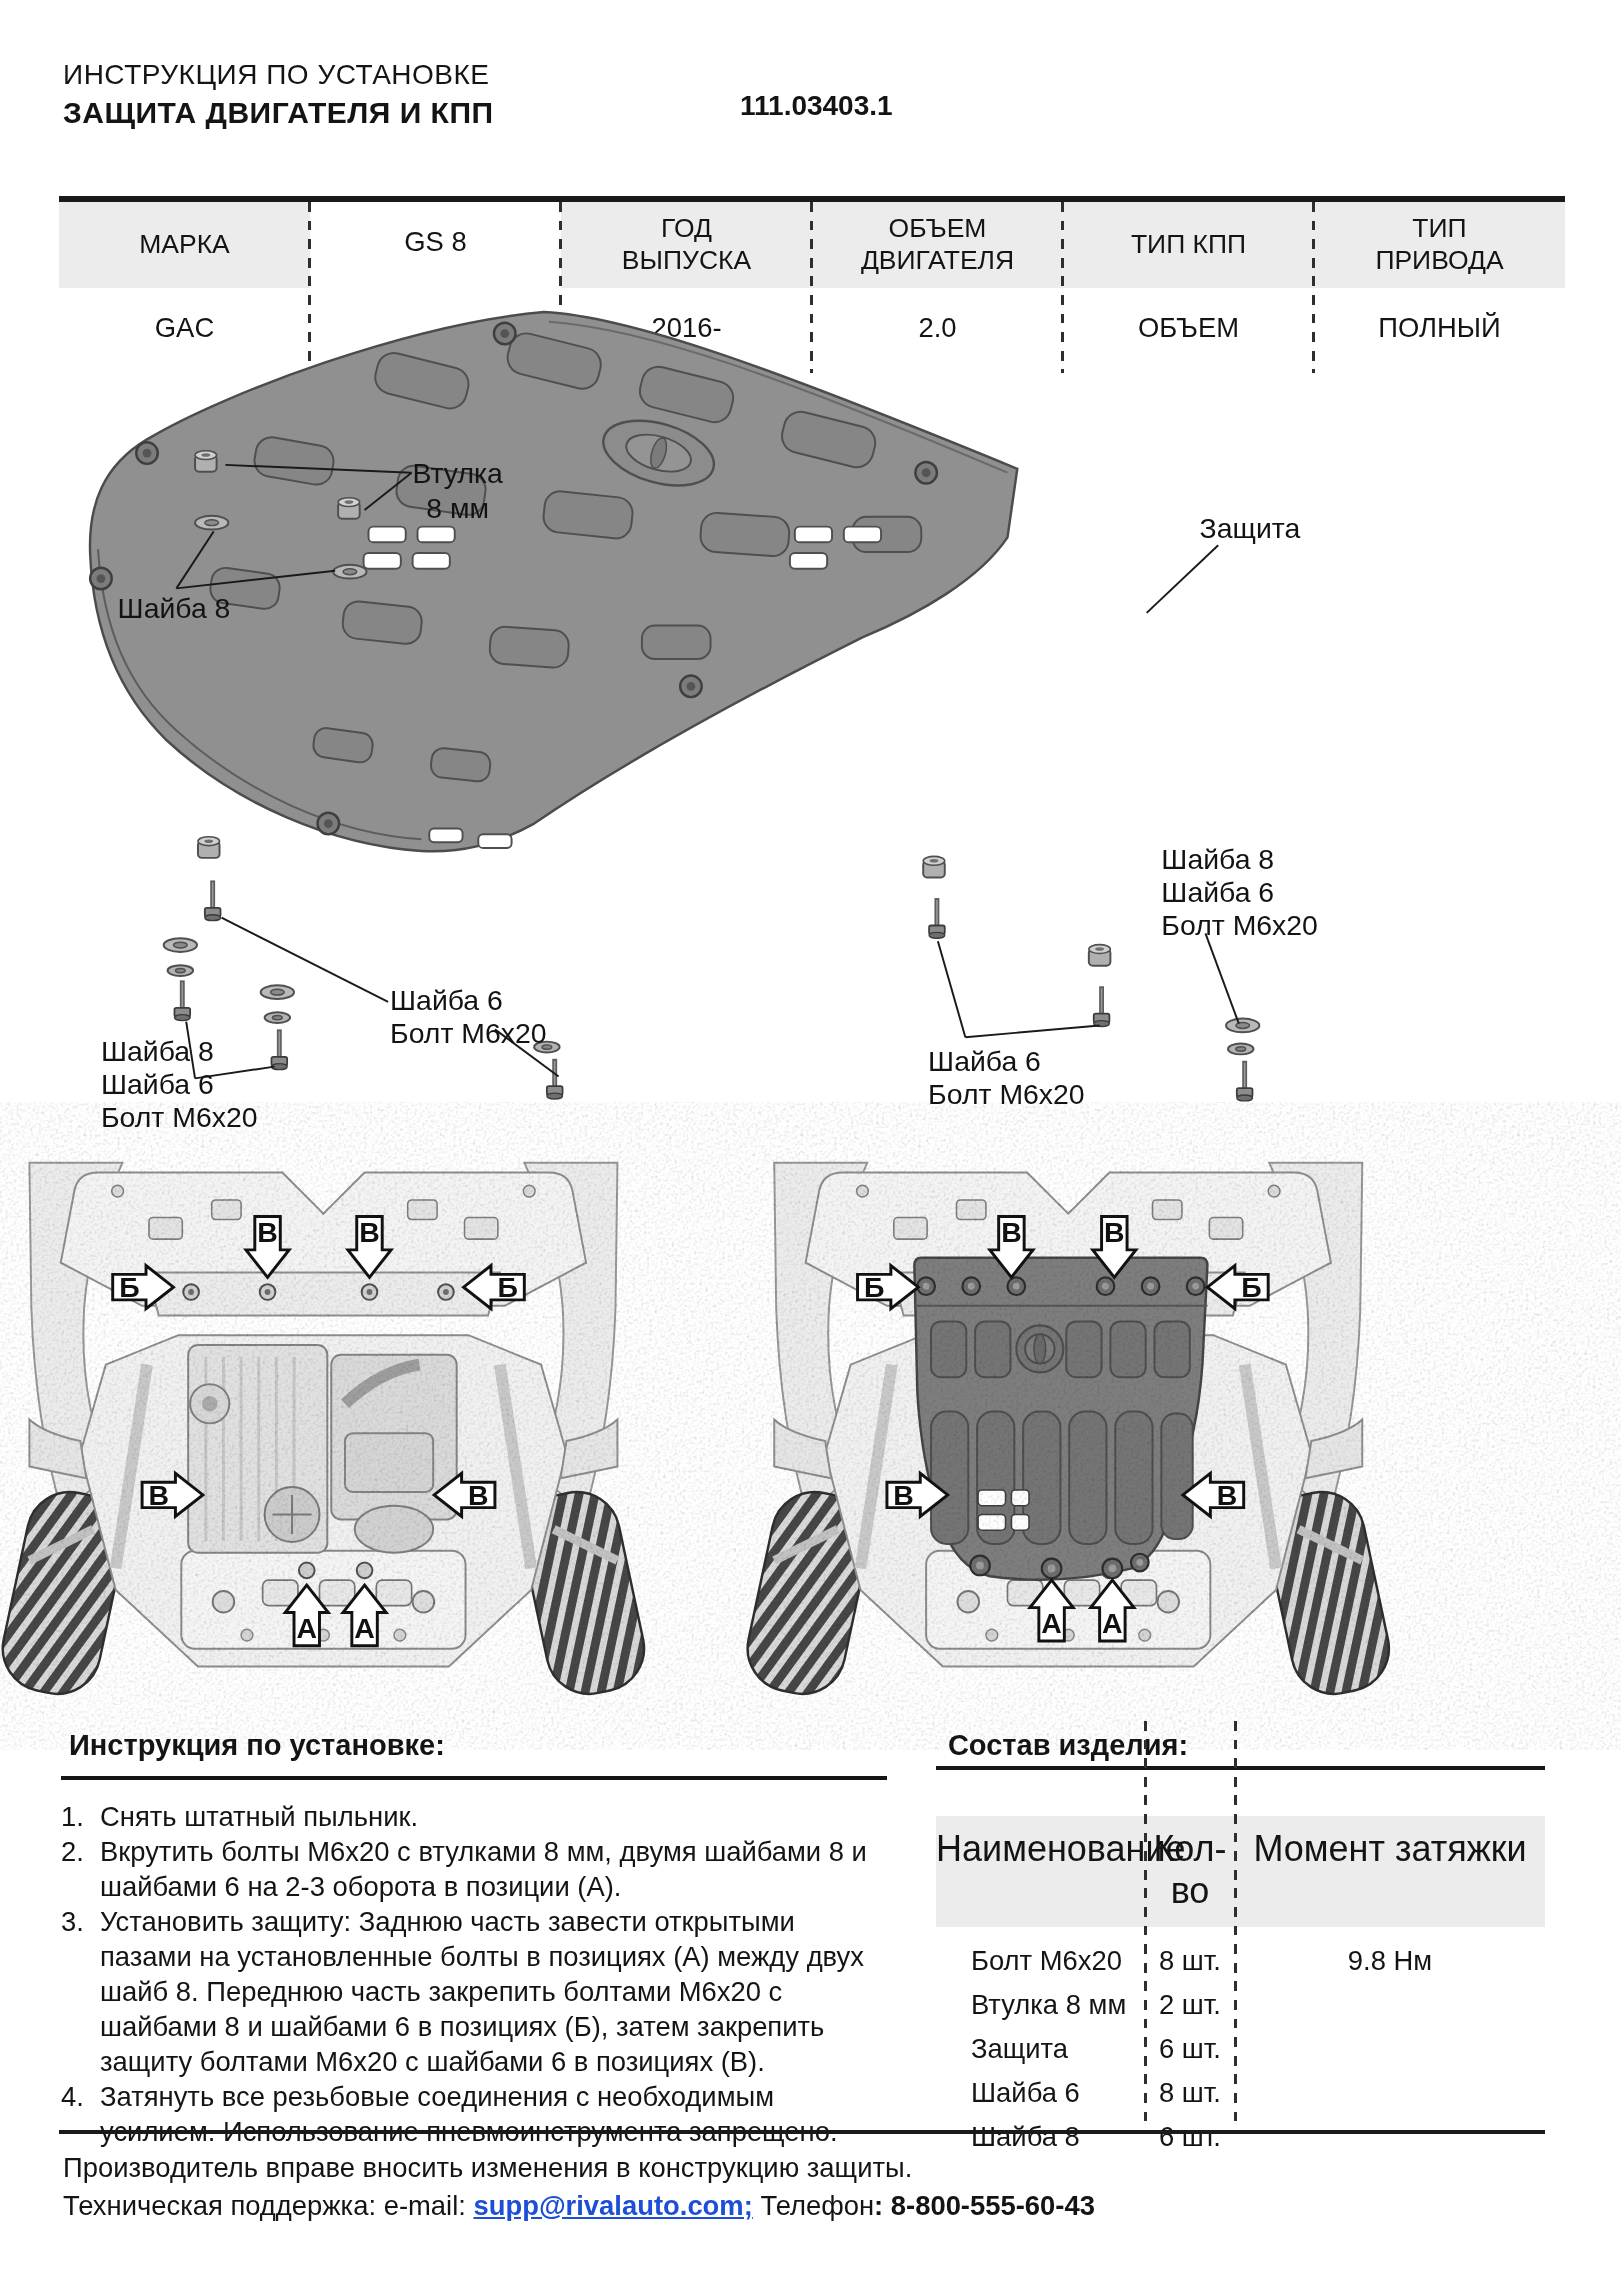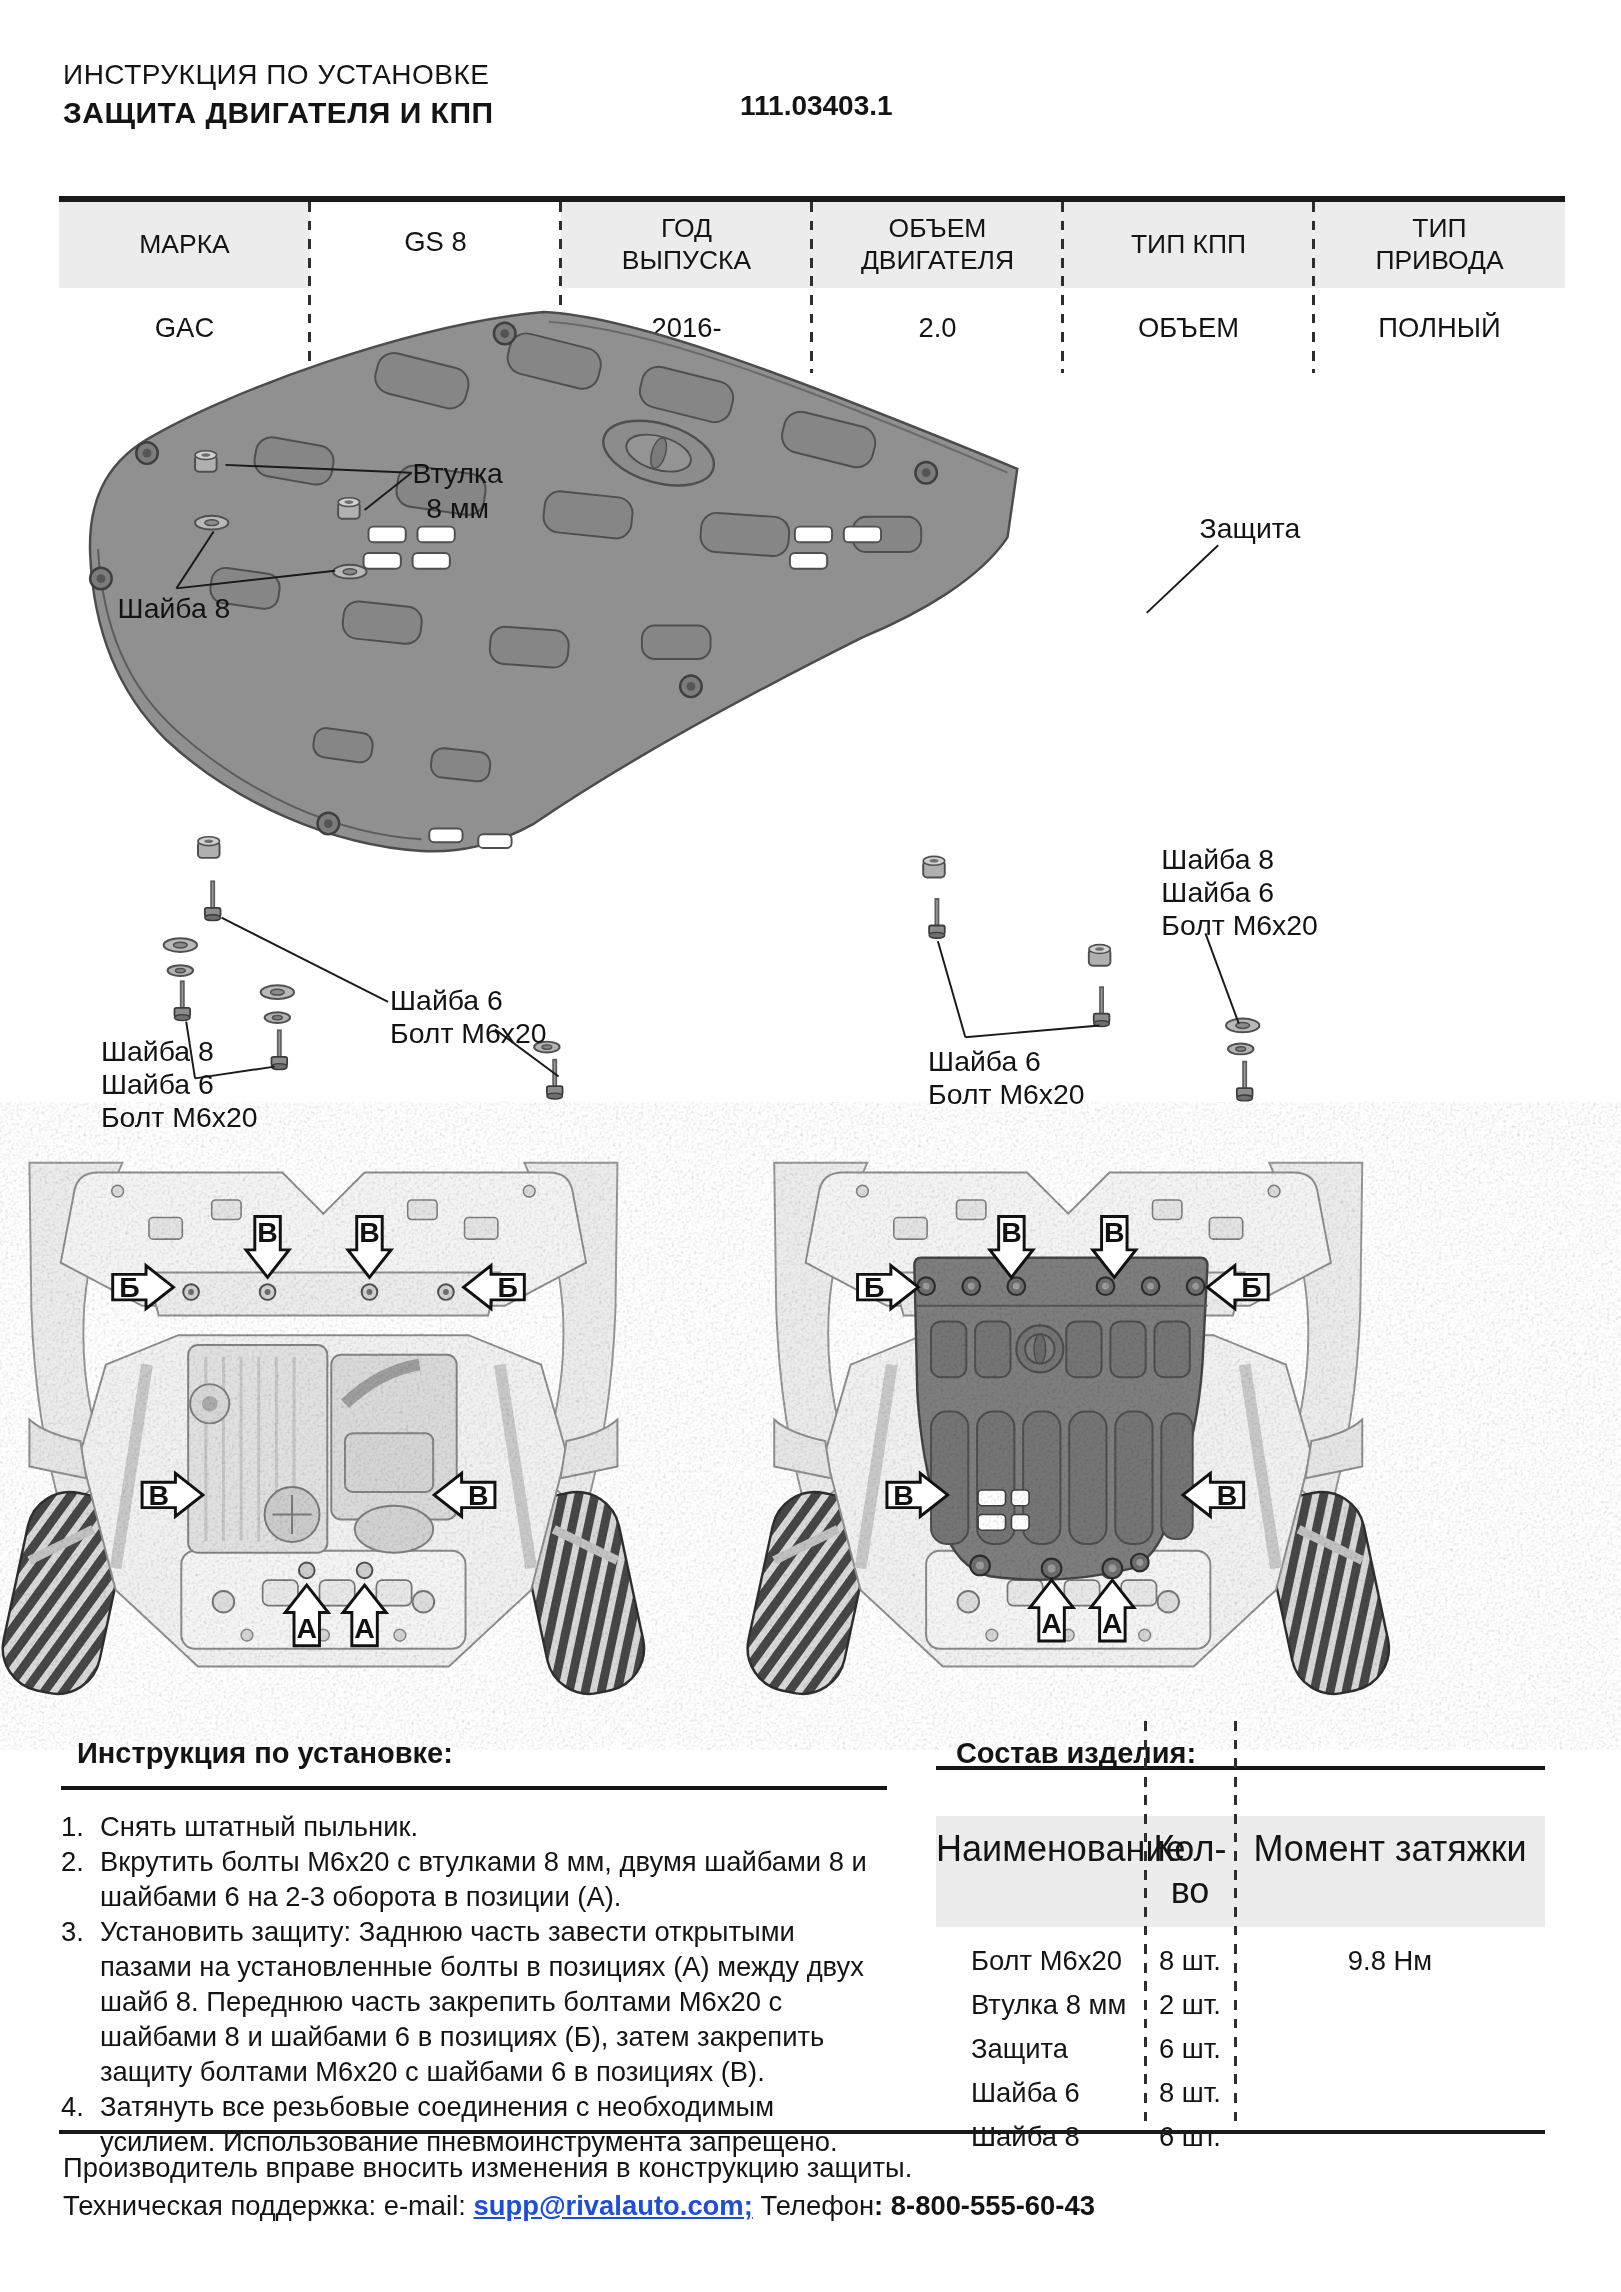--- a/index.html
+++ b/index.html
@@ -19,21 +19,21 @@
   .spec-col .h{height:86px;background:#ececec;display:flex;align-items:center;justify-content:center;
                text-align:center;font-size:26.5px;line-height:1.2;white-space:pre-line;}
   .spec-col .v{text-align:center;font-size:27.4px;margin-top:23.5px;}
   .vdash{position:absolute;width:2.9px;background:repeating-linear-gradient(#2e2e2e 0 9.8px,transparent 9.8px 18.6px);}
 
   
   svg text{font-family:"Liberation Sans",sans-serif;font-size:29px;fill:#131313;}
 
   
   .instructions{left:61px;top:1721px;width:826px;}
-  .sec-title{font-size:29px;font-weight:bold;margin:16px;}
+  .sec-title{font-size:29px;font-weight:bold;margin:8px;}
   .rule{height:3.9px;background:#161616;margin-top:13.7px;}
   .steps{margin-top:19.6px;font-size:27.4px;line-height:35px;}
   .step{display:flex;}
   .step .num{width:39px;flex:none;}
   .step .txt{flex:1;}
 
   
   .parts{left:936px;top:1721px;width:609px;height:410px;}
   .parts .sec-title{position:absolute;left:3.9px;top:0;}
   .ptable{position:absolute;left:0;top:45px;width:609px;border-top:4.9px solid #161616;}

